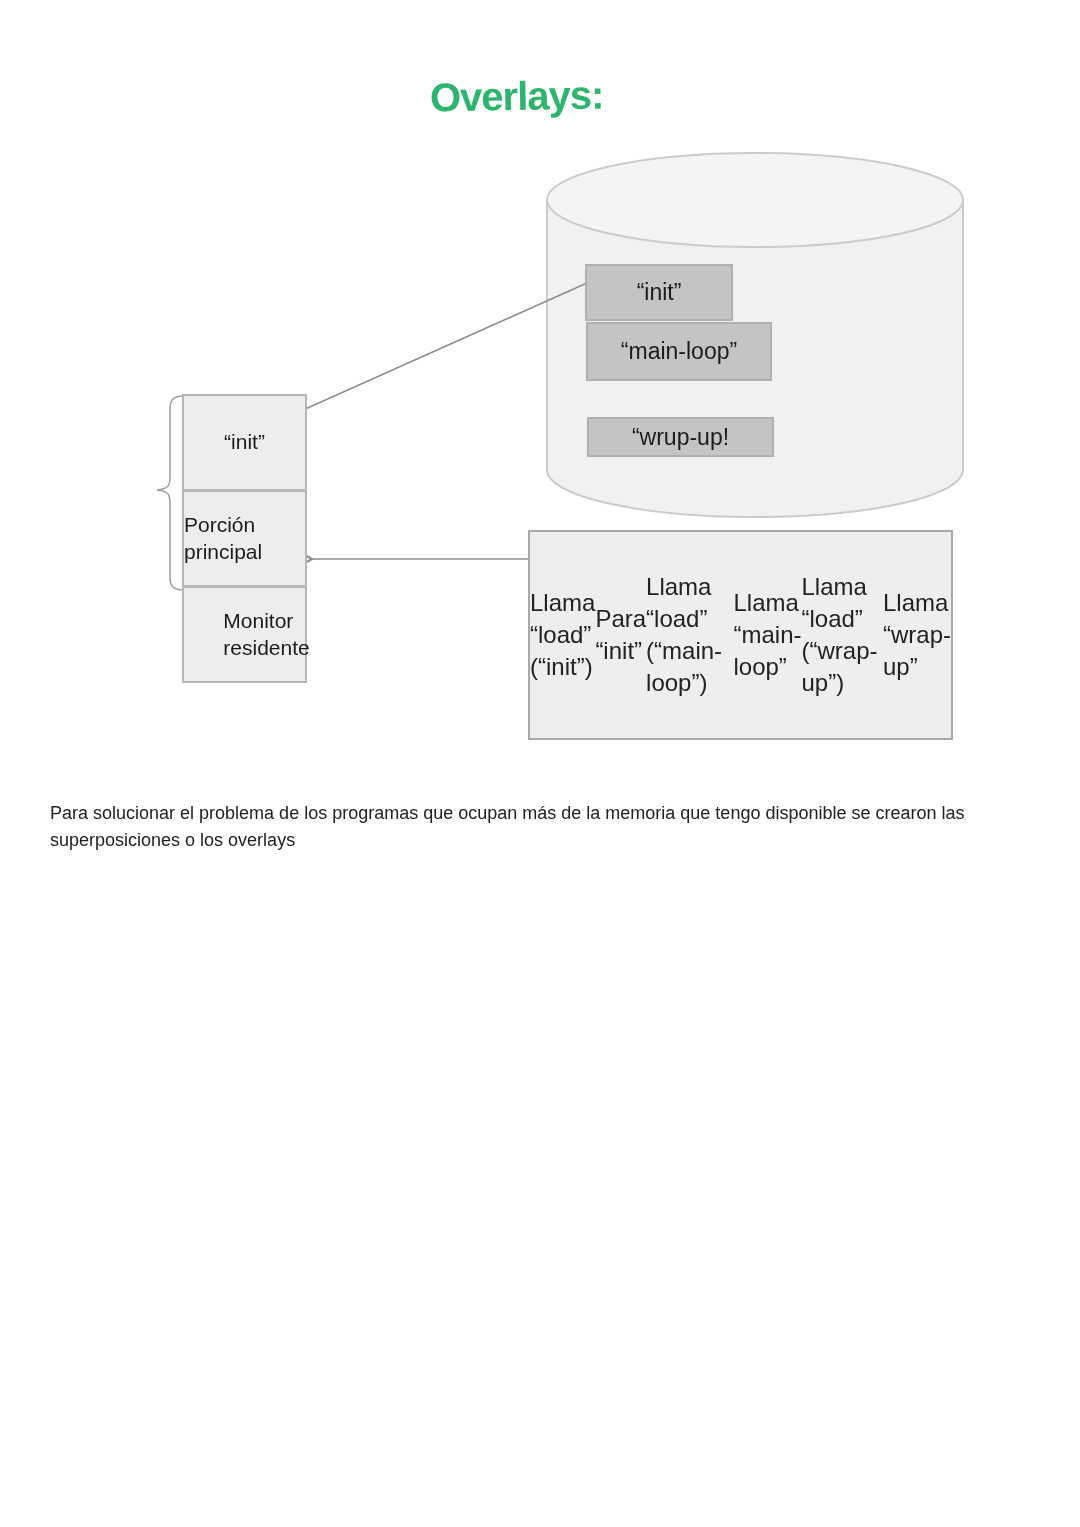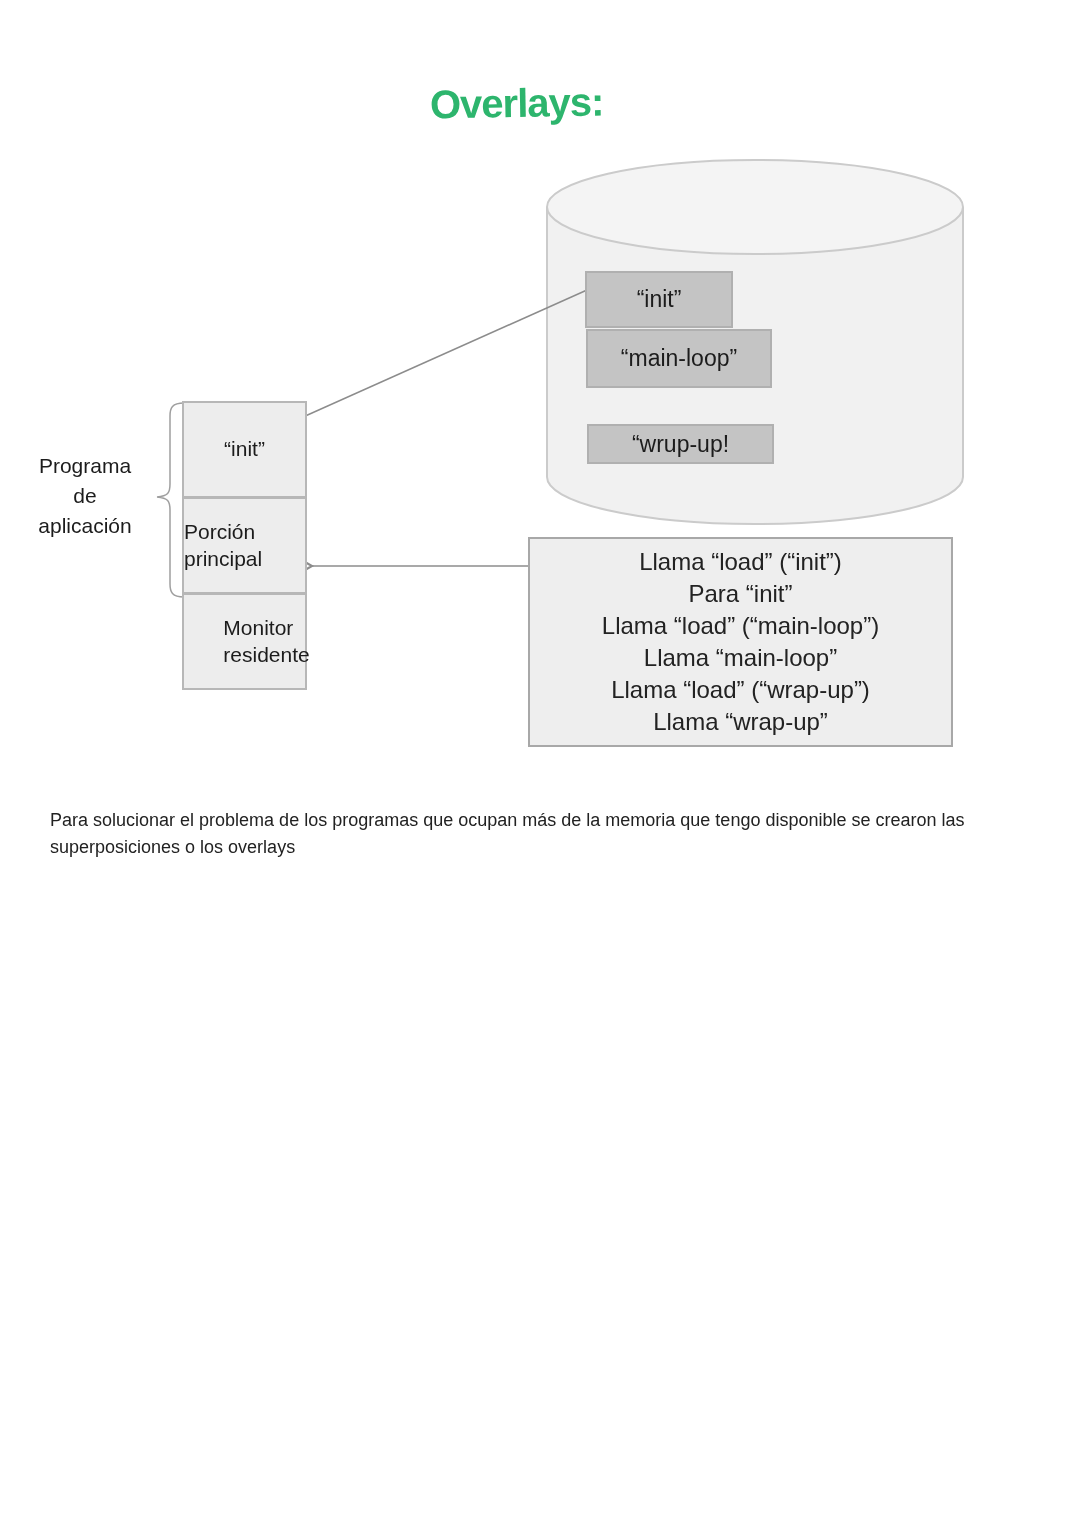--- a/index.html
+++ b/index.html
@@ -4,21 +4,21 @@
 <style>
   * { margin: 0; padding: 0; box-sizing: border-box; }
   html, body { background: #ffffff; }
   body {
     width: 1080px; height: 1527px;
     font-family: "Liberation Sans", sans-serif;
     color: #1f1f1f;
     position: relative;
     overflow: hidden;
   }
-  .page { position: absolute; inset: 0; background: #ffffff; margin-top: 7px; }
+  .page { position: absolute; inset: 0; background: #ffffff; }
 
   .title {
     position: absolute;
     left: 430px; top: 74px;
     font-size: 40px;
     font-weight: 600;
     letter-spacing: -1px;
     color: #2db56d;
     transform: rotate(-1deg);
   }
@@ -44,21 +44,21 @@
     line-height: 1.25;
     color: #1c1c1c;
   }
   .call-box {
     position: absolute;
     left: 528px; top: 530px;
     width: 425px; height: 210px;
     background: #eeeeee;
     border: 2px solid #a8a8a8;
     display: flex;
-    flex-direction: column;
+    flex-direction: row;
     align-items: center;
     justify-content: center;
     font-size: 24px;
     line-height: 32px;
     color: #222222;
   }
   .program-label {
     position: absolute;
     left: 15px; top: 444px;
     width: 140px;
@@ -101,25 +101,20 @@
   </svg>
 
   <div class="box cyl-box" style="left:585px; top:264px; width:148px; height:57px;">“init”</div>
   <div class="box cyl-box" style="left:586px; top:322px; width:186px; height:59px;">“main-loop”</div>
   <div class="box cyl-box" style="left:587px; top:417px; width:187px; height:40px;">“wrup-up!</div>
 
   <div class="box mem-box" style="left:182px; top:394px; width:125px; height:97px;">“init”</div>
   <div class="box mem-box" style="left:182px; top:490px; width:125px; height:97px;">Porción principal</div>
   <div class="box mem-box" style="left:182px; top:586px; width:125px; height:97px;padding-left:44px;">Monitor residente</div>
 
-  <div class="program-label">
-    <div>Programa</div>
-    <div>de</div>
-    <div>aplicación</div>
-  </div>
 
   <div class="call-box">
     <div>Llama “load” (“init”)</div>
     <div>Para “init”</div>
     <div>Llama “load” (“main-loop”)</div>
     <div>Llama “main-loop”</div>
     <div>Llama “load” (“wrap-up”)</div>
     <div>Llama “wrap-up”</div>
   </div>
 

